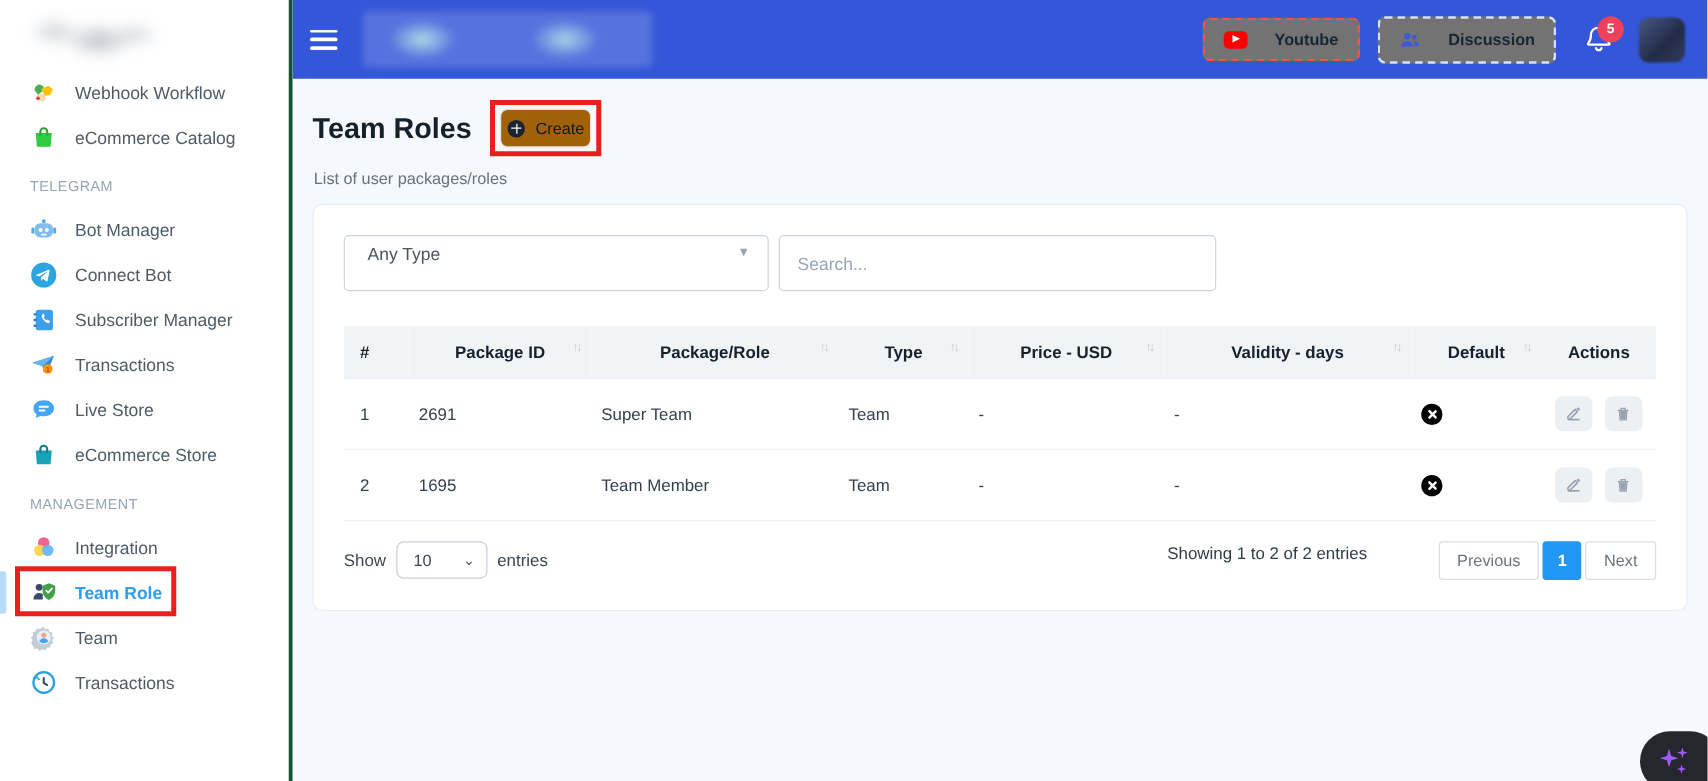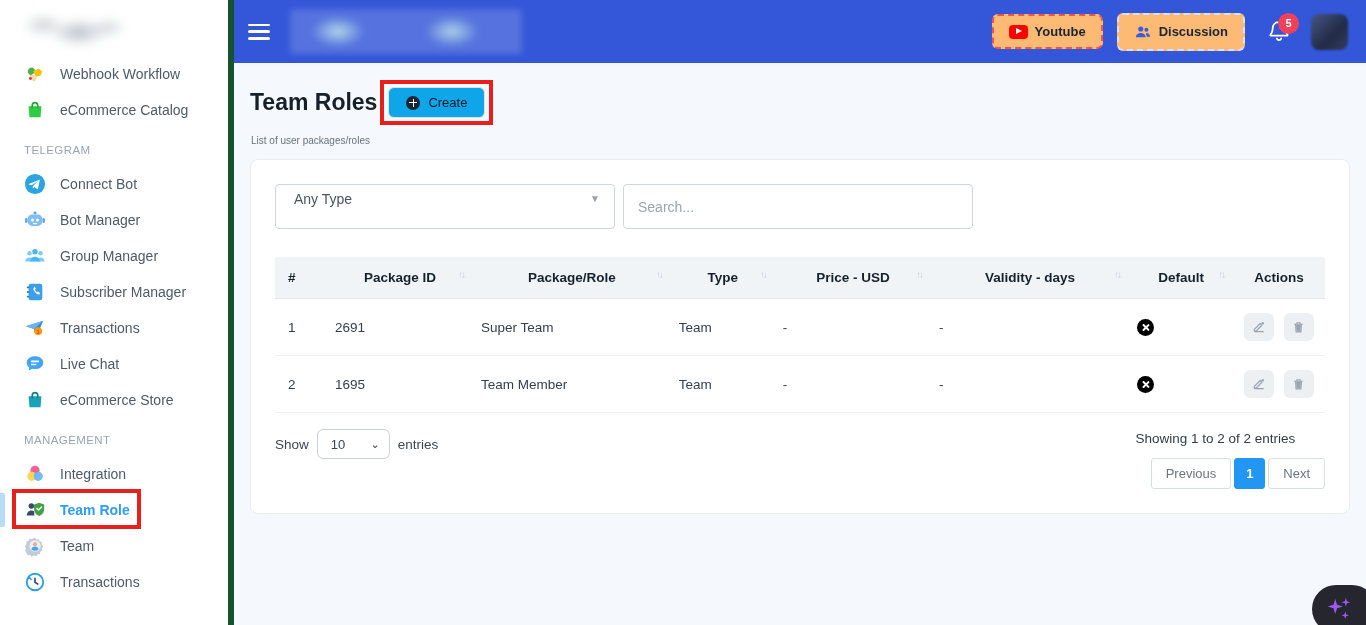--- a/index.html
+++ b/index.html
@@ -1,21 +1,21 @@
 <!DOCTYPE html>
 <html><head>
 <meta charset="utf-8">
 <style>
   * { margin:0; padding:0; box-sizing:border-box; }
   html,body { width:1366px; height:625px; overflow:hidden; }
   body { font-family:"Liberation Sans", sans-serif; background:#f5f8fc; color:#2f3a47; }
   .app { position:relative; width:1366px; height:625px; }
 
   
-  .sidebar { position:absolute; left:0; top:0; width:234px; height:625px; background:#fff; border-right:6px solid #14532d; z-index:5; }
+  .sidebar { position:absolute; left:0; top:0; width:234px; height:625px; background:#fff; border-right:3px solid #14532d; z-index:5; }
   .logo-blur { margin:6px 0 2px 14px; width:118px; height:48px; border-radius:6px;
     background: radial-gradient(ellipse 42px 20px at 55% 55%, rgba(125,135,148,.55), transparent 70%),
                 radial-gradient(ellipse 30px 16px at 25% 40%, rgba(125,135,148,.40), transparent 70%),
                 radial-gradient(ellipse 26px 14px at 80% 45%, rgba(125,135,148,.35), transparent 70%);
     filter: blur(5px); }
   .side-item { position:relative; display:flex; align-items:center; gap:14px; height:36px; padding-left:24px; cursor:pointer; }
   .side-item .lbl { font-size:14px; color:#4e5a66; font-weight:500; white-space:nowrap; }
   .side-item.active .lbl { color:#2e9df5; font-weight:700; }
   .side-icon { width:22px; height:22px; flex:0 0 22px; display:flex; align-items:center; justify-content:center; }
   .side-icon svg { width:22px; height:22px; }
@@ -27,41 +27,41 @@
   
   .topbar { position:absolute; left:234px; top:0; right:0; height:63px; background:#3456d8; display:flex; align-items:center; z-index:4; }
   .hamburger { margin-left:14px; width:22px; height:16px; display:flex; flex-direction:column; justify-content:space-between; cursor:pointer; }
   .hamburger div { height:2.5px; background:#fff; border-radius:2px; }
   .brand-blur { margin-left:20px; width:232px; height:45px; border-radius:4px;
     background: radial-gradient(ellipse 38px 22px at 48px 50%, rgba(185,228,233,.9), rgba(185,228,233,0) 72%),
                 radial-gradient(ellipse 38px 22px at 162px 50%, rgba(185,228,233,.85), rgba(185,228,233,0) 72%),
                 rgba(255,255,255,.17);
     filter: blur(3px); }
   .topbar-right { margin-left:auto; display:flex; align-items:center; gap:14px; padding-right:18px; }
-  .top-btn { display:flex; align-items:center; gap:7px; background:#fdba74; border-radius:6px; padding:8px 15px; font-size:13px; font-weight:600; color:#1a2433; cursor:pointer; }
+  .top-btn { display:flex; align-items:center; gap:22px; background:#737373; border-radius:6px; padding:8px 15px; font-size:13px; font-weight:600; color:#1a2433; cursor:pointer; }
   .btn-youtube { border:2px dashed #ef5350; }
   .btn-discussion { border:2px dashed #d6e2ff; }
   .yt-icon { width:19px; height:14px; background:#f00; border-radius:4px; position:relative; }
   .yt-icon::after { content:""; position:absolute; left:7px; top:3.5px; border-left:6px solid #fff; border-top:3.5px solid transparent; border-bottom:3.5px solid transparent; }
   .bell-wrap { position:relative; margin:0 6px 0 8px; cursor:pointer; }
   .bell-wrap svg { display:block; }
   .badge { position:absolute; top:-6px; left:11px; min-width:21px; height:21px; border-radius:50%; background:#f0415a; color:#fff; font-size:11px; font-weight:700; display:flex; align-items:center; justify-content:center; }
   .avatar { width:37px; height:36px; border-radius:8px; background:linear-gradient(135deg,#41507a 10%,#222b47 60%,#333d60); filter:blur(.8px); cursor:pointer; }
 
   
   .main { position:absolute; left:234px; top:63px; right:0; bottom:0; background:#f5f8fc; overflow:hidden; }
-  .title-row { display:flex; align-items:center; padding:17px 0 0 16px; }
+  .title-row { display:flex; align-items:center; gap:12px; padding:17px 0 0 16px; }
   .page-title { font-size:23px; font-weight:700; color:#15202b; }
   .create-annotation { border:4px solid #e8201d; padding:3px 4px; margin-left:3px; }
-  .create-btn { display:flex; align-items:center; gap:8px; background:#0ea5e9; border:1px solid #dde1e6; border-radius:6px; padding:7px 17px; font-size:13px; color:#111a24; cursor:pointer; }
+  .create-btn { display:flex; align-items:center; gap:8px; background:#a16207; border:1px solid #dde1e6; border-radius:6px; padding:7px 5px; font-size:13px; color:#111a24; cursor:pointer; }
   .plus-circle { width:14px; height:14px; border-radius:50%; background:#1a2433; position:relative; }
   .plus-circle::before, .plus-circle::after { content:""; position:absolute; background:#fff; }
   .plus-circle::before { left:6.2px; top:3px; width:1.8px; height:8px; }
   .plus-circle::after { left:3px; top:6.2px; width:8px; height:1.8px; }
-  .subtitle { padding:10px 0 0 17px; font-size:10px; color:#68727e; }
+  .subtitle { padding:10px 0 0 17px; font-size:13px; color:#68727e; }
 
   .card { margin:13px 16px 0 16px; background:#fff; border:1px solid #e9edf3; border-radius:8px; padding:24px 24px 24px; }
   .filters { display:flex; gap:8px; }
   .fake-select { width:340px; height:45px; border:1px solid #cdd6de; border-radius:4px; display:flex; align-items:center; padding:0 14px 16px 18px; font-size:14px; color:#4a545e; cursor:pointer; background:#fff; }
   .fake-select .caret { margin-left:auto; color:#98a2ac; font-size:10px; }
   .search-input { width:350px; height:45px; border:1px solid #cdd6de; border-radius:4px; padding:0 14px; font-size:14px; color:#3c4652; font-family:"Liberation Sans",sans-serif; }
   .search-input::placeholder { color:#9aa5b2; }
 
   table { width:100%; border-collapse:collapse; margin-top:28px; }
   th { position:relative; background:#f1f4f6; padding:13px 8px; font-size:13.5px; font-weight:700; color:#16212e; text-align:center; white-space:nowrap; }
@@ -74,21 +74,21 @@
   .times-circle::before, .times-circle::after { content:""; position:absolute; left:8px; top:4px; width:1.8px; height:9px; background:#fff; border-radius:1px; }
   .times-circle::before { transform:rotate(45deg); }
   .times-circle::after { transform:rotate(-45deg); }
   .actions-cell { white-space:nowrap; }
   .icon-btn { display:inline-flex; align-items:center; justify-content:center; width:30px; height:28px; border-radius:6px; background:#edf0f3; border:none; cursor:pointer; margin:0 3px; color:#9aa4b1; }
 
   .table-footer { margin-top:16px; display:flex; justify-content:space-between; align-items:flex-start; }
   .show-group { display:flex; align-items:center; gap:8px; font-size:13.5px; color:#3c4652; }
   .page-size-select { display:flex; align-items:center; width:73px; height:30px; border:1px solid #c8d0d8; border-radius:6px; padding:0 9px 0 13px; font-size:13px; color:#3c4652; cursor:pointer; background:#fff; }
   .page-size-select .chev { margin-left:auto; font-size:11px; color:#3c4652; }
-  .footer-right { display:flex; flex-direction:column; align-items:center; gap:12px; }
+  .footer-right { display:flex; align-items:flex-start; gap:12px; }
   .showing-text { font-size:13.5px; color:#323c48; padding-top:2px; }
   .pagination { display:flex; gap:3px;margin-left:45px; }
   .page-btn { height:31px; padding:0 14px; background:#fff; border:1px solid #d8dee5; border-radius:3px; font-size:13px; color:#6c757d; cursor:pointer; display:flex; align-items:center; }
   .page-btn.current { width:31px; padding:0; justify-content:center; background:#2196f3; border-color:#2196f3; color:#fff; font-weight:600; }
 
   .ai-fab { position:absolute; right:-10px; bottom:-8px; width:64px; height:48px; border-radius:24px; background:#26262e; z-index:40; display:flex; align-items:center; padding-left:12px; cursor:pointer; }
 </style>
 </head>
 <body>
 
@@ -113,55 +113,42 @@
         <svg viewBox="0 0 24 24">
             <path d="M5 8h14l-1 12H6z" fill="#2ecc40"></path>
             <path d="M9 10V7a3 3 0 016 0v3" fill="none" stroke="#27a435" stroke-width="1.8"></path>
           </svg>
       </span>
       <span class="lbl">eCommerce Catalog</span>
     </div>
 
     <div class="section-label">TELEGRAM</div>
 
-    <div class="side-item">
-      <span class="side-icon">
-        <svg viewBox="0 0 24 24">
-            <circle cx="12" cy="12" r="11" fill="#2ba4e0"></circle>
-            <path d="M5.6 11.7l10.6-4.2c.6-.24 1.08.12.88.95l-1.8 8.5c-.14.6-.54.75-1.06.46l-2.8-2.07-1.34 1.3c-.15.15-.28.28-.57.28l.2-2.77 5.07-4.6c.22-.2-.05-.3-.35-.12l-6.27 3.95-2.7-.85c-.58-.18-.6-.58.14-.83z" fill="#fff"></path>
-          </svg>
-      </span>
-      <span class="lbl">Connect Bot</span>
-    </div>
     <div class="side-item">
       <span class="side-icon">
         <svg viewBox="0 0 24 24">
             <rect x="10.3" y="2.6" width="3.4" height="3.4" rx="1.6" fill="#5ba6e8"></rect>
             <rect x="4" y="6" width="16" height="12.5" rx="5" fill="#7fbdf2"></rect>
             <rect x="1.2" y="9.8" width="2.6" height="5.4" rx="1.3" fill="#5ba6e8"></rect>
             <rect x="20.2" y="9.8" width="2.6" height="5.4" rx="1.3" fill="#5ba6e8"></rect>
             <circle cx="9.3" cy="12" r="1.7" fill="#fff"></circle>
             <circle cx="14.7" cy="12" r="1.7" fill="#fff"></circle>
             <rect x="9.5" y="15.2" width="5" height="1.5" rx="0.75" fill="#fff"></rect>
           </svg>
       </span>
       <span class="lbl">Bot Manager</span>
     </div>
     <div class="side-item">
       <span class="side-icon">
         <svg viewBox="0 0 24 24">
-            <circle cx="6" cy="9" r="2.4" fill="#79cdf2"></circle>
-            <circle cx="18" cy="9" r="2.4" fill="#79cdf2"></circle>
-            <circle cx="12" cy="7.4" r="3" fill="#49b8ee"></circle>
-            <path d="M1.5 18c0-2.6 2-4.4 4.5-4.4s4.5 1.8 4.5 4.4z" fill="#79cdf2"></path>
-            <path d="M13.5 18c0-2.6 2-4.4 4.5-4.4s4.5 1.8 4.5 4.4z" fill="#79cdf2"></path>
-            <path d="M6.8 18c0-3 2.3-5.2 5.2-5.2s5.2 2.2 5.2 5.2z" fill="#49b8ee"></path>
-          </svg>
-      </span>
-      <span class="lbl">Group Manager</span>
+            <circle cx="12" cy="12" r="11" fill="#2ba4e0"></circle>
+            <path d="M5.6 11.7l10.6-4.2c.6-.24 1.08.12.88.95l-1.8 8.5c-.14.6-.54.75-1.06.46l-2.8-2.07-1.34 1.3c-.15.15-.28.28-.57.28l.2-2.77 5.07-4.6c.22-.2-.05-.3-.35-.12l-6.27 3.95-2.7-.85c-.58-.18-.6-.58.14-.83z" fill="#fff"></path>
+          </svg>
+      </span>
+      <span class="lbl">Connect Bot</span>
     </div>
     <div class="side-item">
       <span class="side-icon">
         <svg viewBox="0 0 24 24">
             <rect x="5" y="3" width="15" height="18" rx="2.5" fill="#3d9fe8"></rect>
             <rect x="3" y="6" width="3" height="2" rx="1" fill="#2a7fc4"></rect>
             <rect x="3" y="11" width="3" height="2" rx="1" fill="#2a7fc4"></rect>
             <rect x="3" y="16" width="3" height="2" rx="1" fill="#2a7fc4"></rect>
             <path d="M10 9c2 4 4 5.5 6.5 6l1-2-2.2-1.5-1.3.7c-1-.8-1.6-1.6-2-2.8l1-1L11.5 6z" fill="#fff"></path>
           </svg>
@@ -181,21 +168,21 @@
       <span class="lbl">Transactions</span>
     </div>
     <div class="side-item">
       <span class="side-icon">
         <svg viewBox="0 0 24 24">
             <path d="M3 10.5C3 6.4 7 3.5 12 3.5s9 2.9 9 7-4 7-9 7c-1 0-2-.1-2.9-.35L5 19l.8-3.2C4 14.6 3 12.7 3 10.5z" fill="#42a5f5"></path>
             <rect x="7.5" y="8.3" width="9" height="1.7" rx="0.85" fill="#fff"></rect>
             <rect x="7.5" y="11.6" width="6" height="1.7" rx="0.85" fill="#fff"></rect>
           </svg>
       </span>
-      <span class="lbl">Live Chat</span>
+      <span class="lbl">Live Store</span>
     </div>
     <div class="side-item">
       <span class="side-icon">
         <svg viewBox="0 0 24 24">
             <path d="M5 8h14l-1 12H6z" fill="#17a2b8"></path>
             <path d="M9 10V7a3 3 0 016 0v3" fill="none" stroke="#0f7a8a" stroke-width="1.8"></path>
           </svg>
       </span>
       <span class="lbl">eCommerce Store</span>
     </div>

